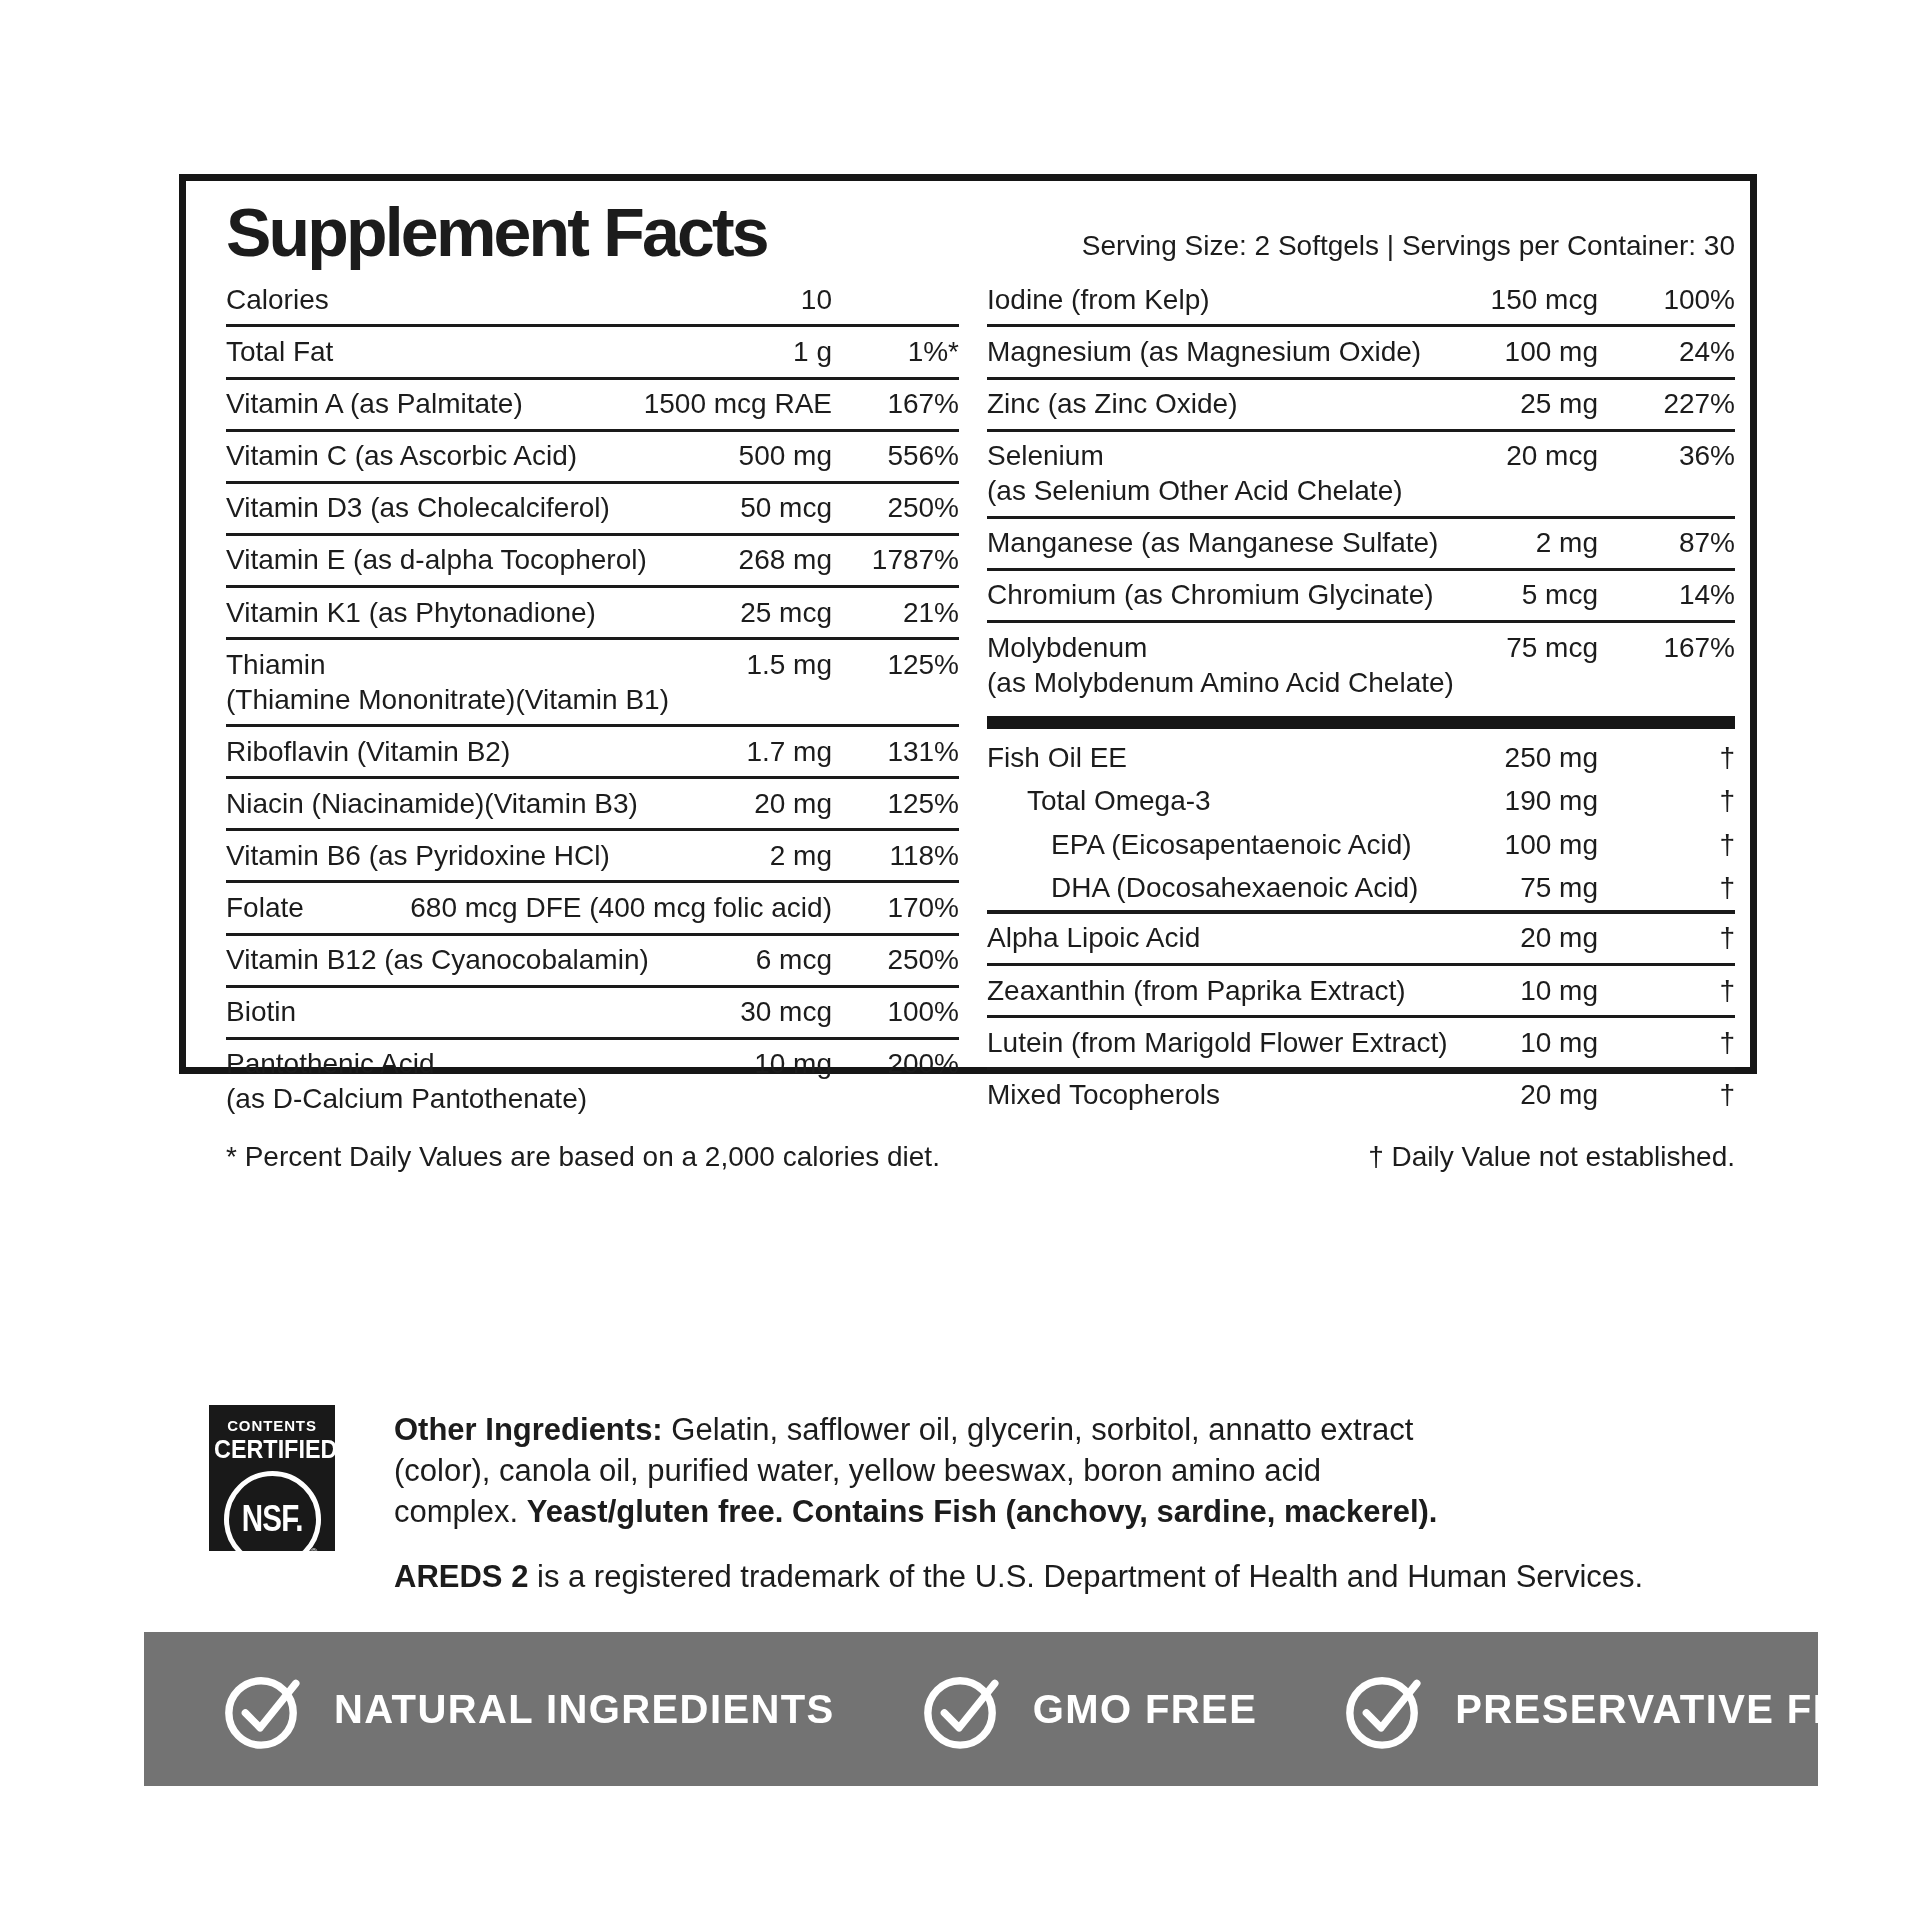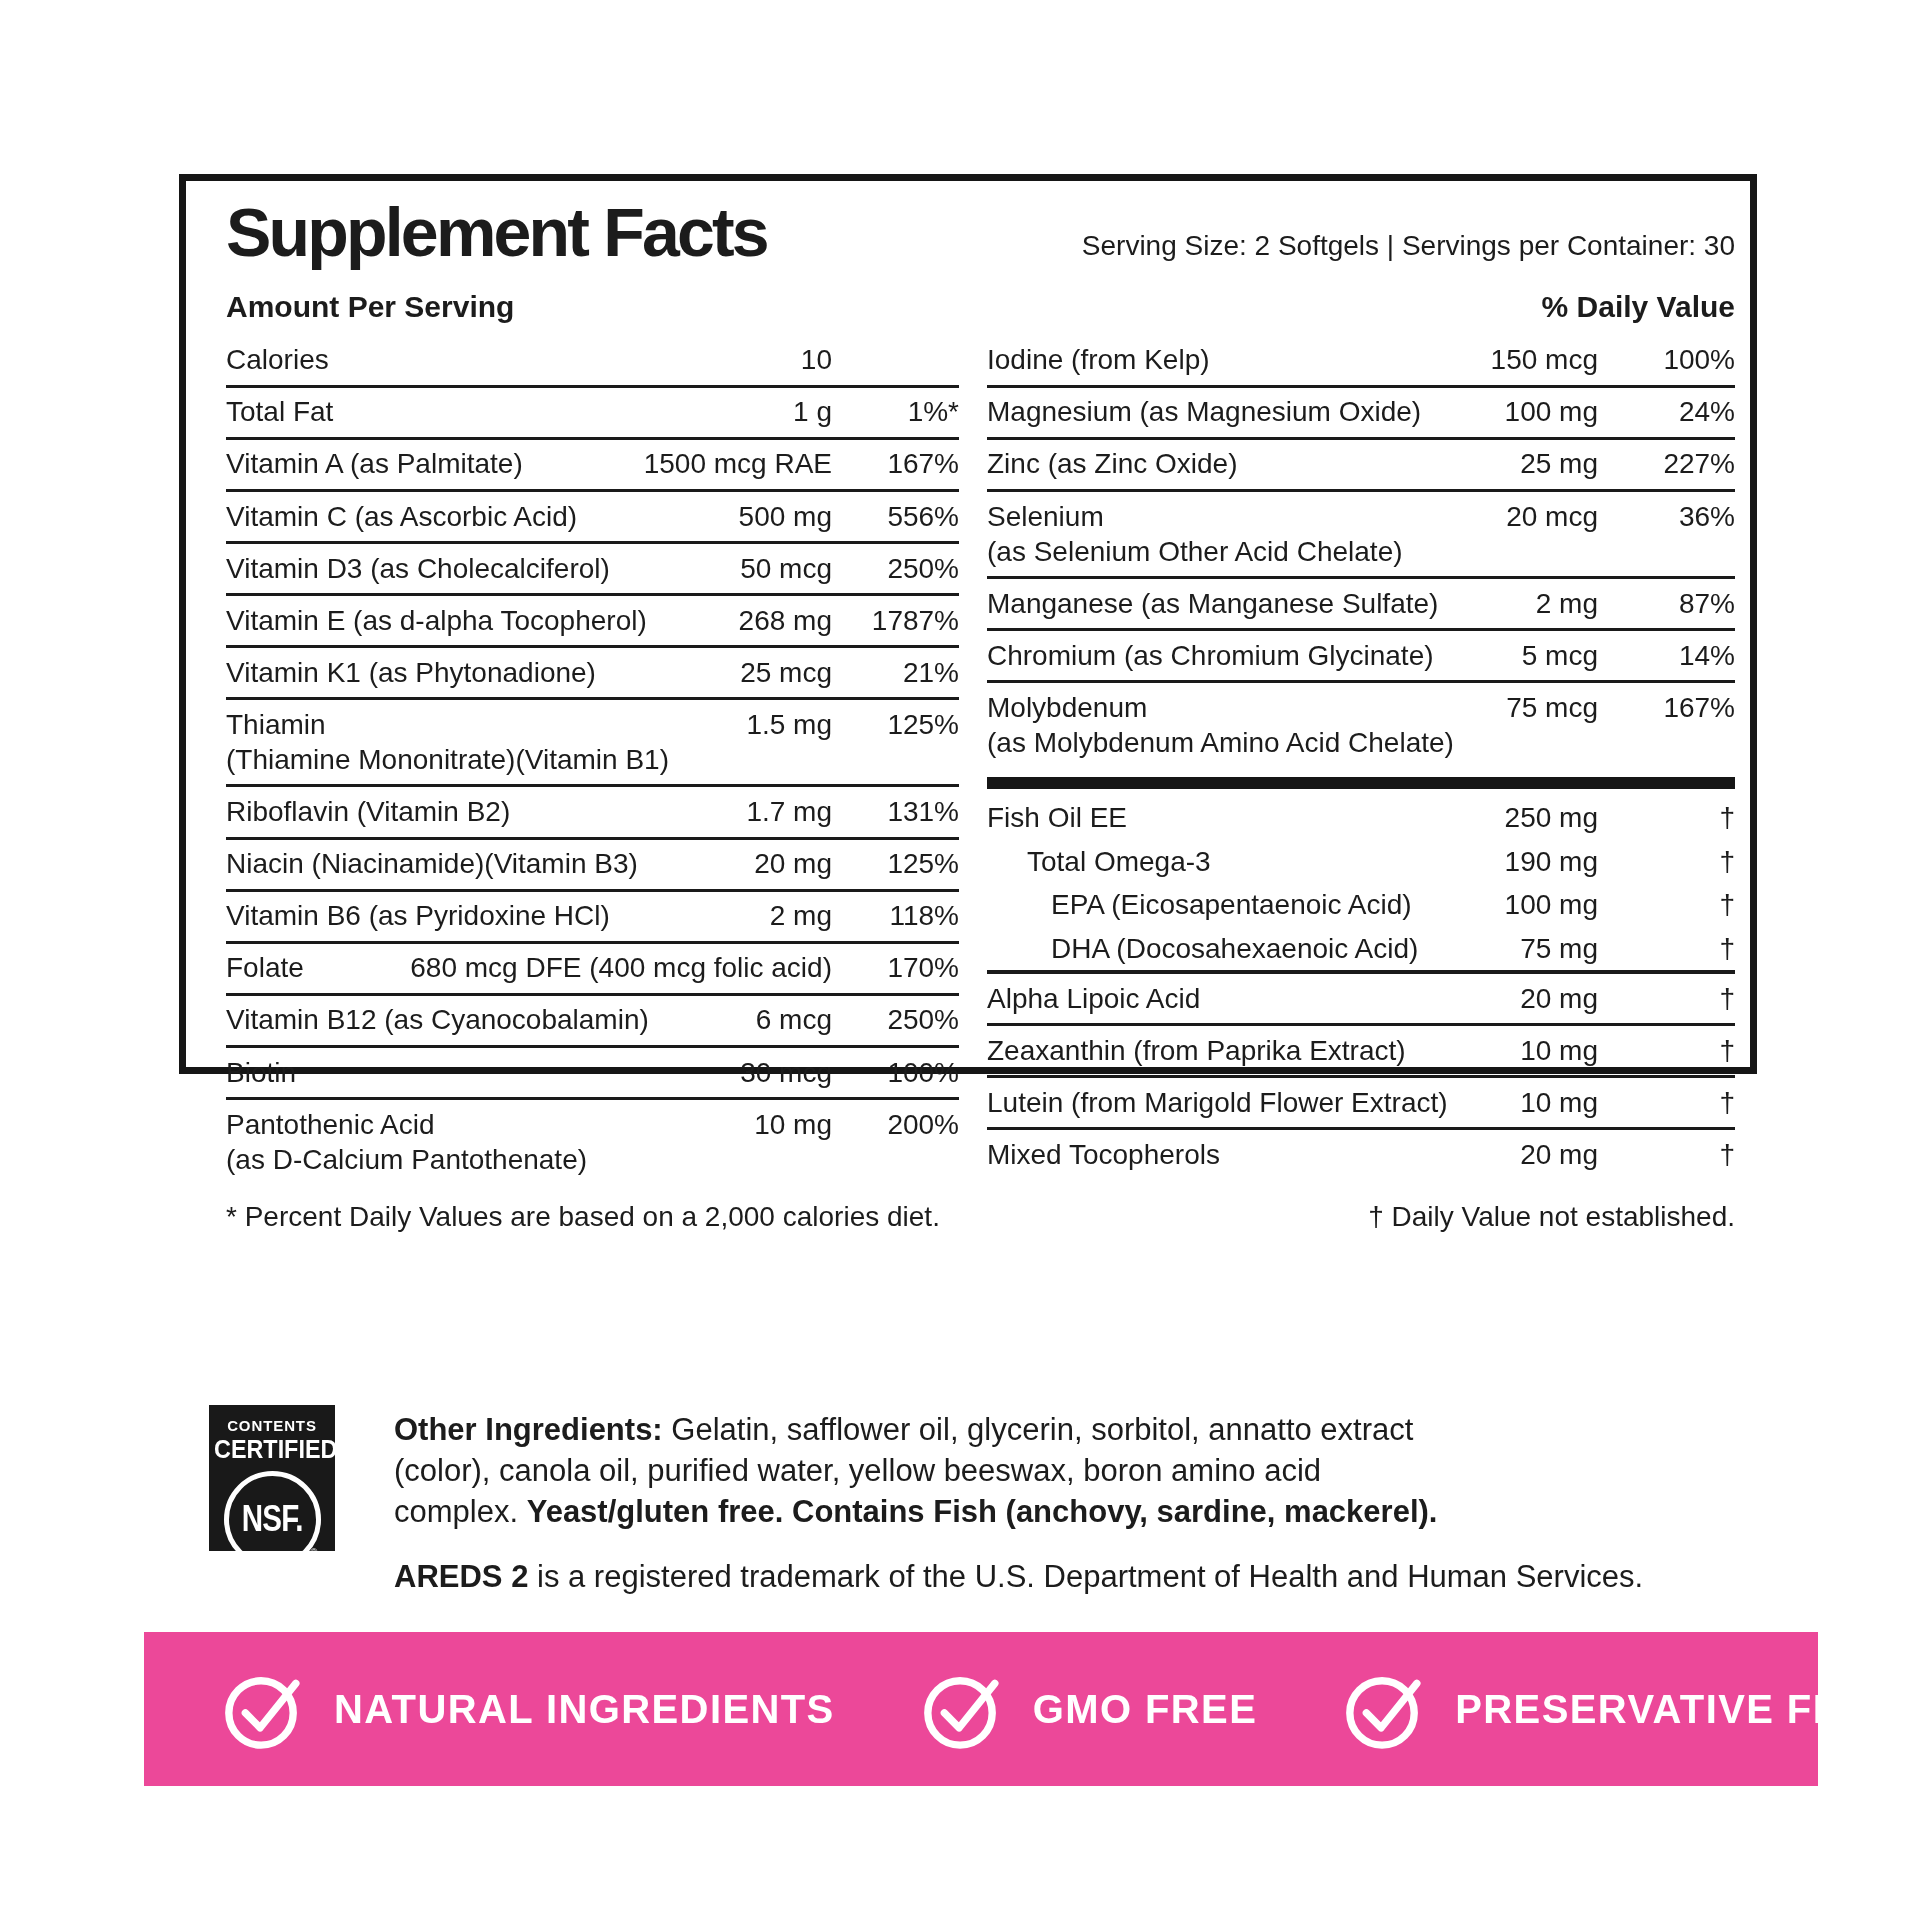--- a/index.html
+++ b/index.html
@@ -79,24 +79,20 @@
 </style>
 </head>
 <body>
 
 <div class="facts-box">
   <div class="hdr">
     <div class="title">Supplement Facts</div>
     <div class="serving">Serving Size: 2 Softgels  |  Servings per Container: 30</div>
   </div>
   <div class="bar b24"></div>
-  <div class="aps">
-    <div>Amount Per Serving</div>
-    <div>% Daily Value</div>
-  </div>
   <div class="bar b11"></div>
   <div class="cols">
     <div class="col left" id="left-col">
         <div class="sec with-dividers">
           <div class="row">
             <div class="lbl">
               <div>Calories</div>
             </div>
             <div class="amt">10</div>
             <div class="dv"></div>
@@ -336,21 +332,21 @@
     <div class="reg">®</div>
   </div>
 </div>
 
 <div class="para other"><span class="b">Other Ingredients:</span><span> Gelatin, safflower oil, glycerin, sorbitol, annatto extract
 (color), canola oil, purified water, yellow beeswax, boron amino acid
 complex. </span><span class="b">Yeast/gluten free. Contains Fish (anchovy, sardine, mackerel).</span></div>
 
 <div class="para areds"><span class="b">AREDS 2</span><span> is a registered trademark of the U.S. Department of Health and Human Services.</span></div>
 
-<div class="banner" id="claims-banner" style="background: #ec4899;">
+<div class="banner" id="claims-banner" style="background: #737373;">
   <div class="bitem">
     <svg class="bicon" viewBox="0 0 100 100" aria-hidden="true">
       <circle cx="46" cy="54" r="37" fill="none" stroke="#ffffff" stroke-width="8.5"></circle>
       <path d="M28 54 L45 71 L86 20" fill="none" stroke="#ffffff" stroke-width="8.5" stroke-linecap="round" stroke-linejoin="round"></path>
     </svg>
     <span>NATURAL INGREDIENTS</span>
   </div>
   <div class="bitem">
     <svg class="bicon" viewBox="0 0 100 100" aria-hidden="true">
       <circle cx="46" cy="54" r="37" fill="none" stroke="#ffffff" stroke-width="8.5"></circle>

